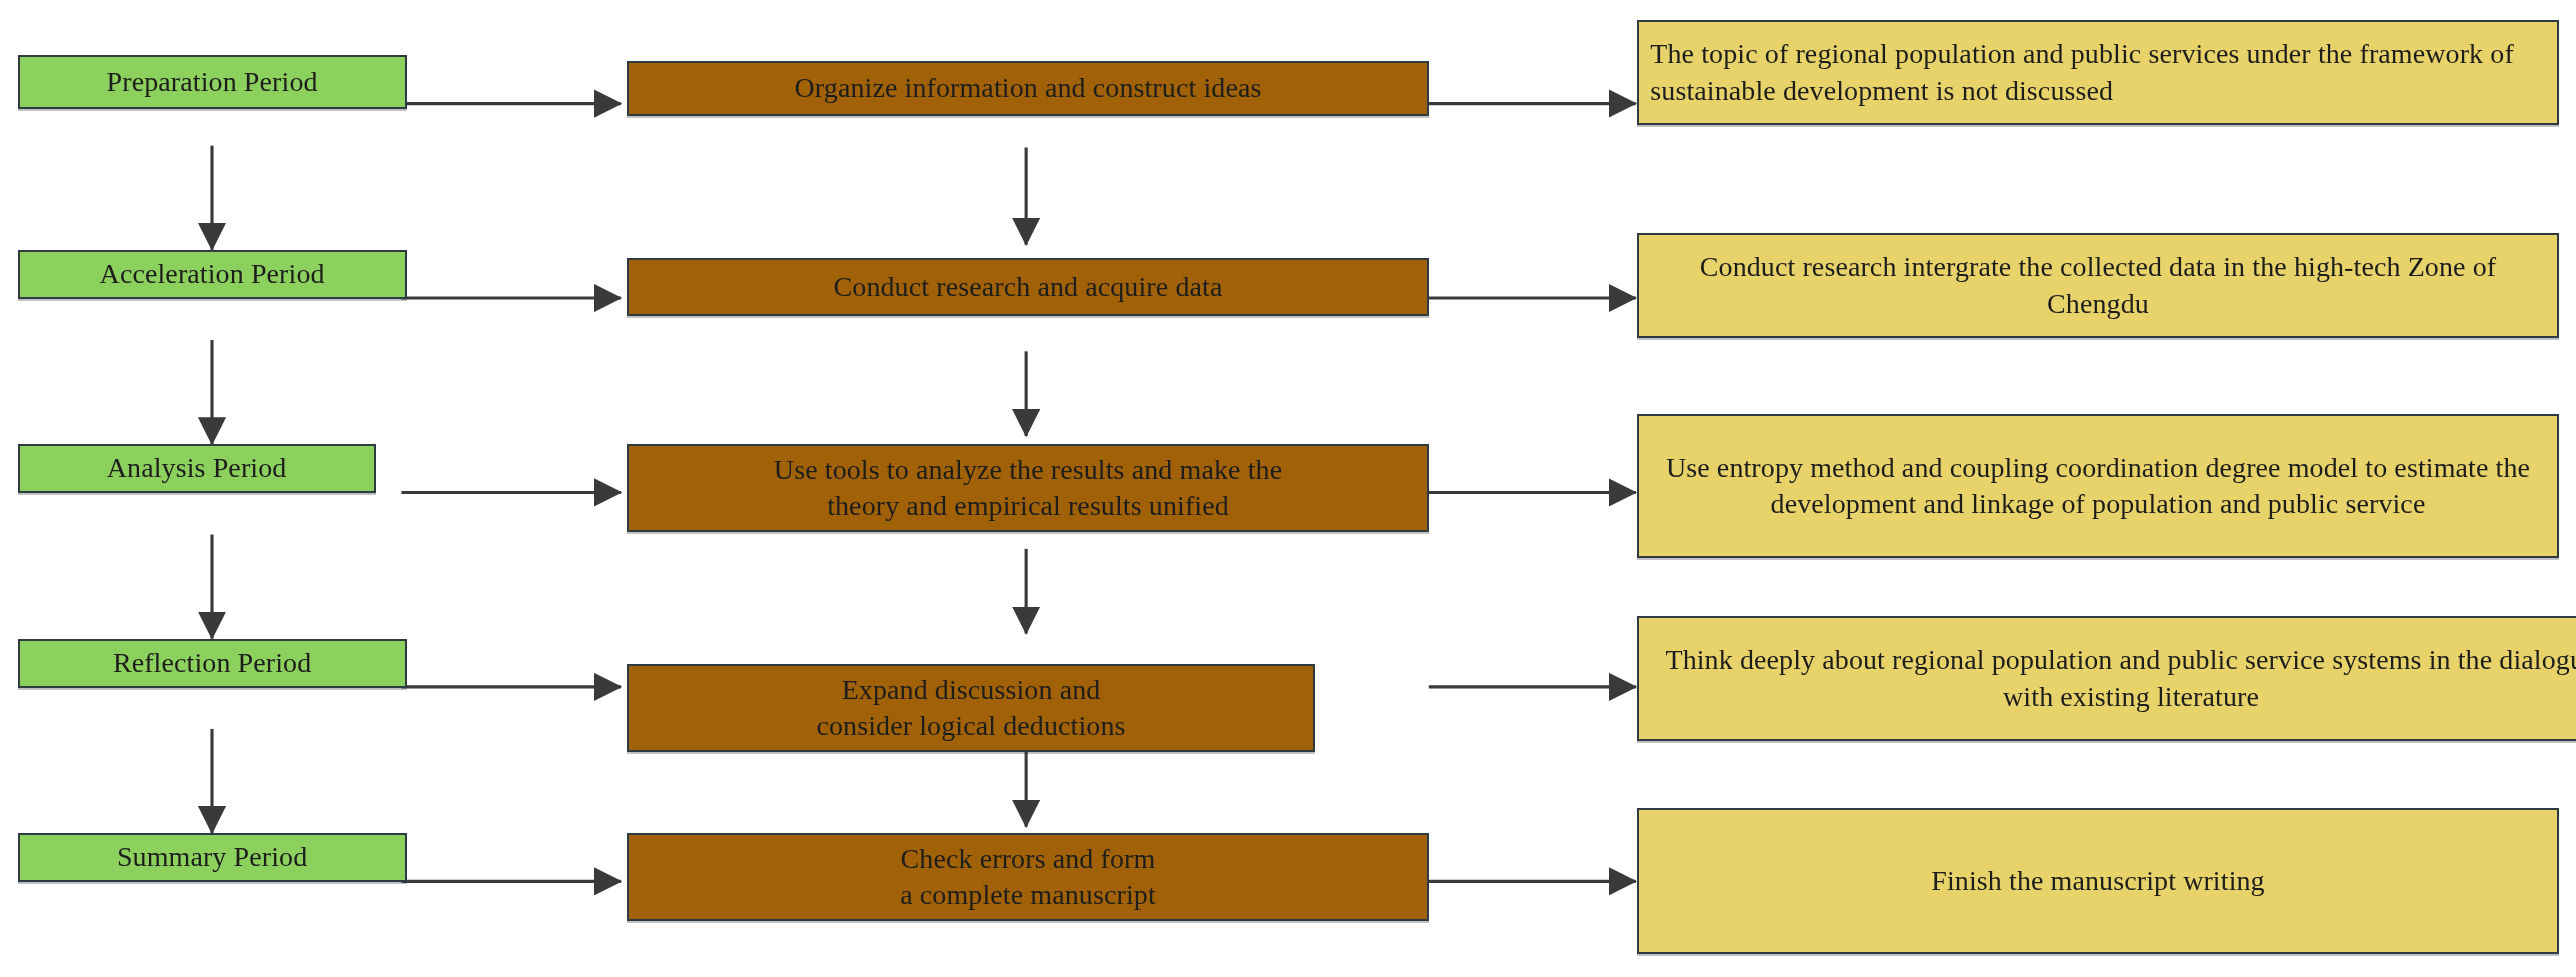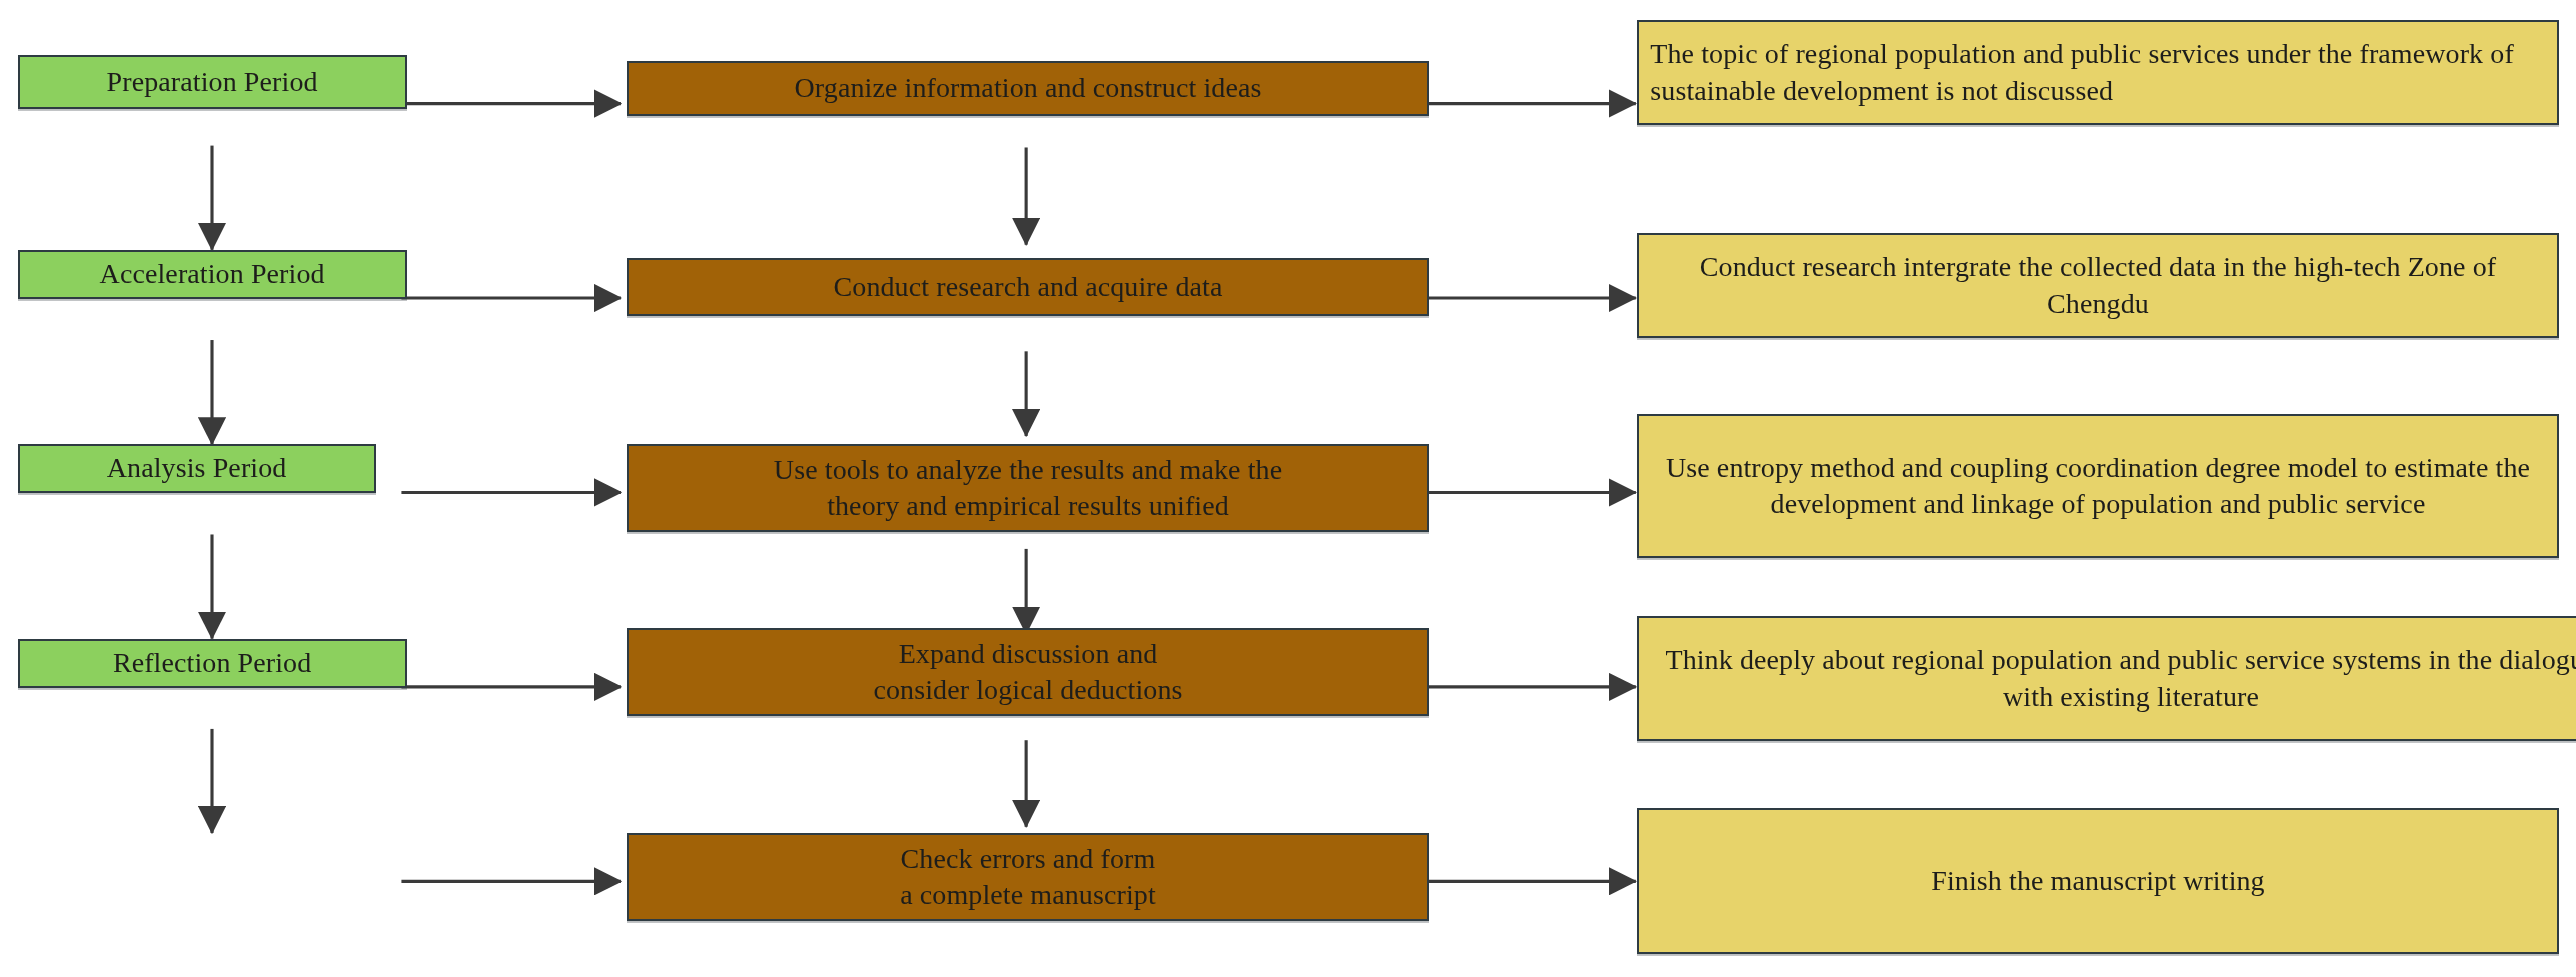--- a/index.html
+++ b/index.html
@@ -108,32 +108,35 @@
   </div>
   <div class="node stage" style="left:17.6px; top:250px; width:389px; height:49px;">
     <span class="txt">Acceleration Period</span>
   </div>
   <div class="node stage" style="left:17.6px; top:444px; width:358px; height:49px;">
     <span class="txt">Analysis Period</span>
   </div>
   <div class="node stage" style="left:17.6px; top:639px; width:389px; height:49px;">
     <span class="txt">Reflection Period</span>
   </div>
+  <div class="node stage" style="left:17.6px; top:833px; width:389px; height:49px;">
+    <span class="txt">Summary Period</span>
+  </div>
 
   <div class="node action" style="left:627px; top:61px; width:802px; height:55px;">
     <span class="txt">Organize information and construct ideas</span>
   </div>
   <div class="node action" style="left:627px; top:258px; width:802px; height:58px;">
     <span class="txt">Conduct research and acquire data</span>
   </div>
   <div class="node action" style="left:627px; top:444px; width:802px; height:88px;">
     <span class="txt">Use tools to analyze the results and make the
 theory and empirical results unified</span>
   </div>
-  <div class="node action" style="left:627px; top:628px; width:802px; height:88px;">
+  <div class="node action" style="left:627px; top:664px; width:688px; height:88px;">
     <span class="txt">Expand discussion and
 consider logical deductions</span>
   </div>
   <div class="node action" style="left:627px; top:833px; width:802px; height:88px;">
     <span class="txt">Check errors and form
 a complete manuscript</span>
   </div>
 
   <div class="node outcome left-align" style="left:1637px; top:20px; width:922px; height:105px;">
     <span class="txt">The topic of regional population and public services under the framework of sustainable development is not discussed</span>

